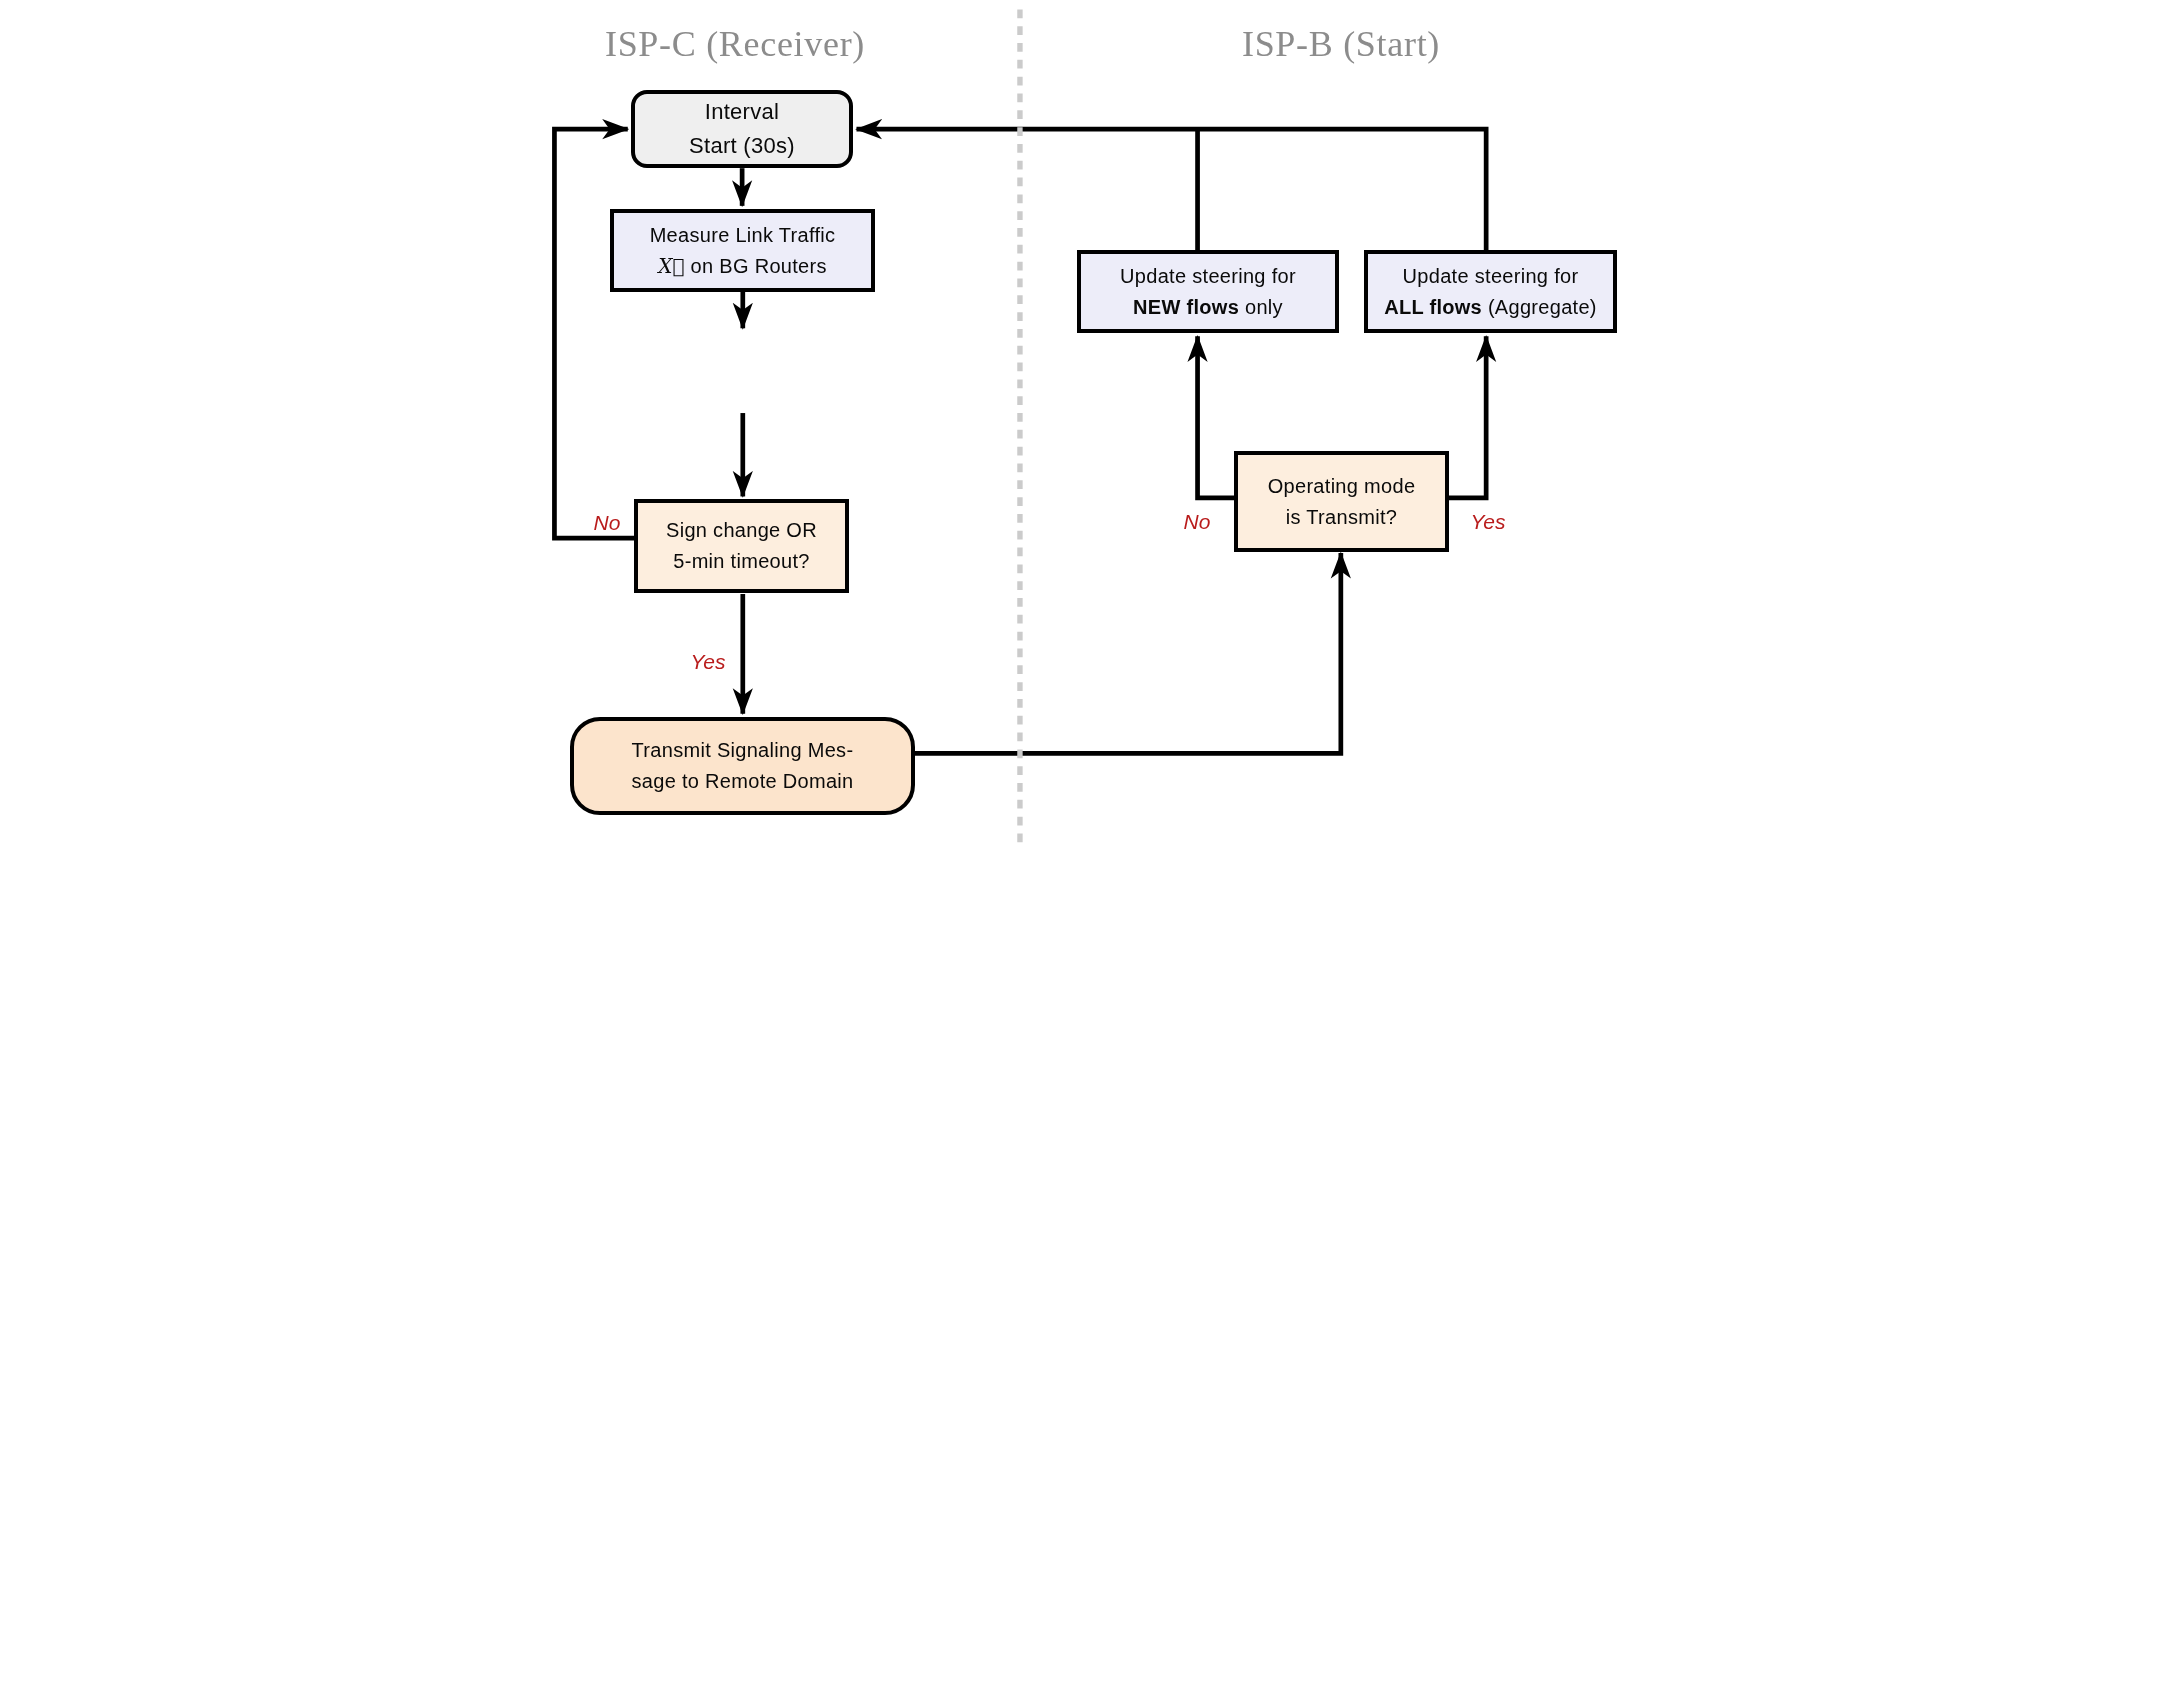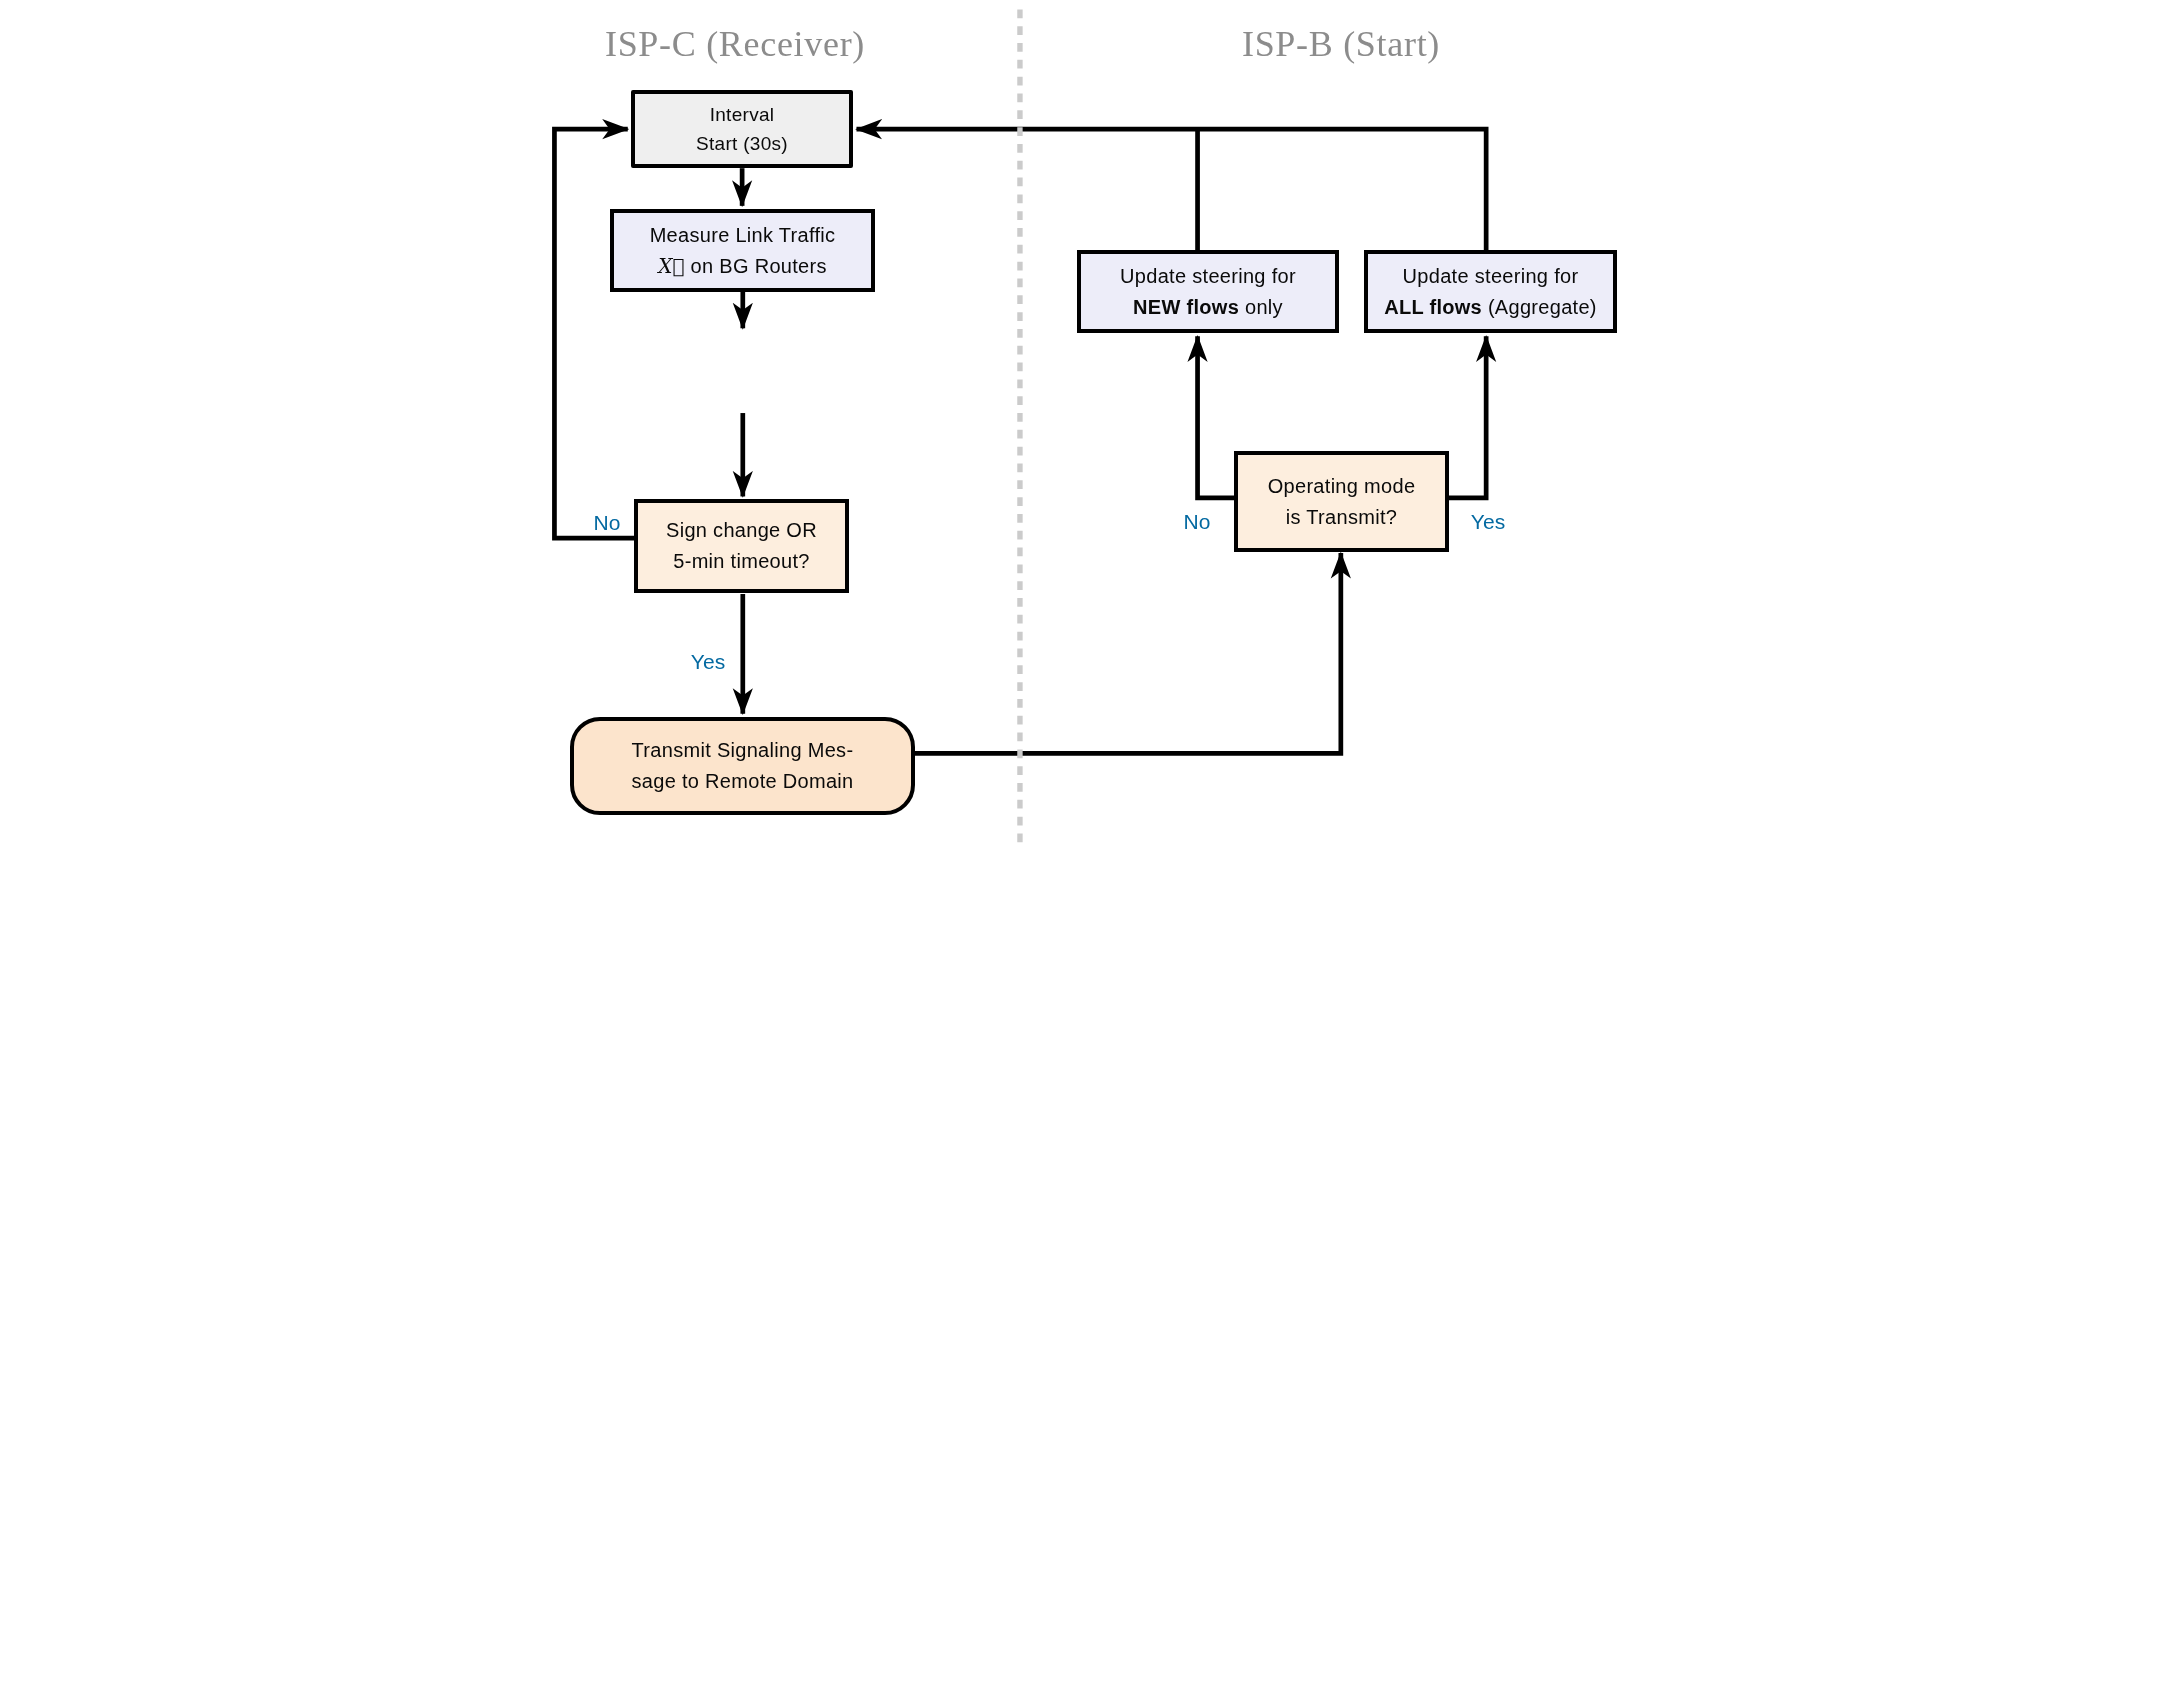--- a/index.html
+++ b/index.html
@@ -26,31 +26,31 @@
     box-sizing:border-box;
     border:4px solid var(--ink,#000);
     display:flex;flex-direction:column;
     align-items:center;justify-content:center;
     text-align:center;
     font-size:20px;line-height:1.55;
     color:#0a0a0a;
     letter-spacing:0.3px;
     z-index:2;
   }
-  .node.rounded{border-radius:2px;border-width:4.7px;font-size:19px;}
+  .node.rounded{border-radius:16px;border-width:4.7px;font-size:22px;}
   .fill-gray{background:var(--interval_fill,#efefef);}
   .fill-lav{background:var(--lavender_fill,#ededf9);}
   .fill-peach1{background:var(--peach_light_fill,#fdeede);}
   .fill-peach2{background:var(--peach_deep_fill,#fce4cc);border-radius:30px;}
   .math{font-family:"DejaVu Serif",serif;font-style:italic;}
   .edge-label{
     position:absolute;
     transform:translate(-50%,-50%);
-    font-size:21px;color:#0369a1;
-    z-index:3;white-space:nowrap;
+    font-size:21px;color:#b91c1c;
+    z-index:3;white-space:nowrap;font-style:italic;
   }
   svg.wires{position:absolute;left:0;top:0;z-index:1;}
   svg.wires path.conn{stroke:var(--ink,#000);stroke-width:7;fill:none;}
   svg.wires path.divider{stroke:var(--divider_gray,#cbcbcb);stroke-width:8;fill:none;stroke-dasharray:13 12;}
   svg.wires marker path{fill:var(--ink,#000);stroke:none;}
 </style>
 </head>
 <body>
 
 <div class="canvas">

